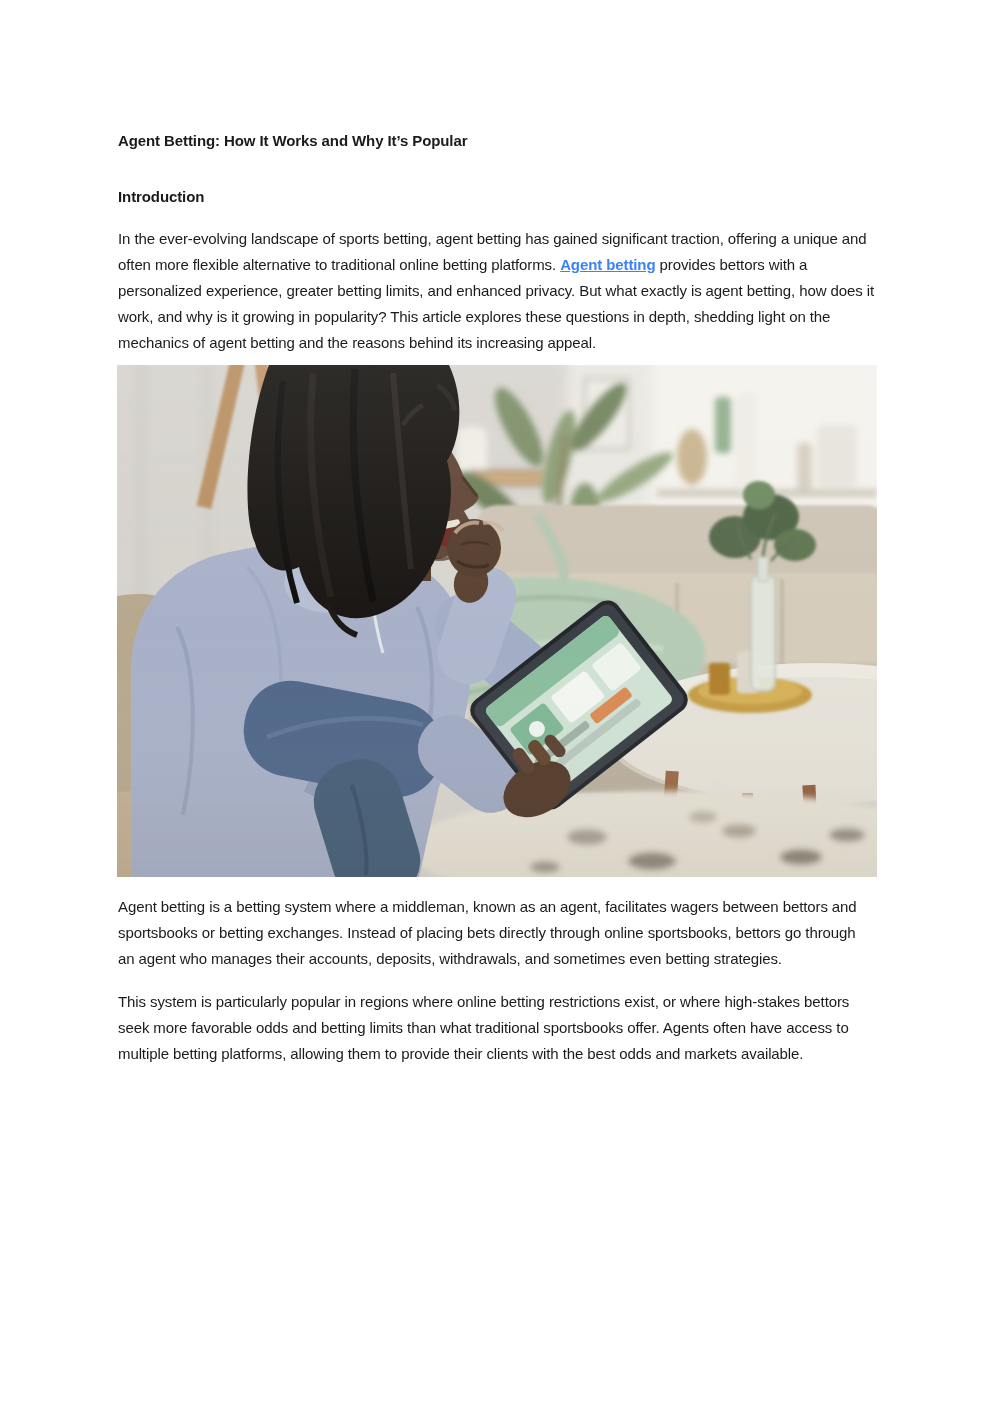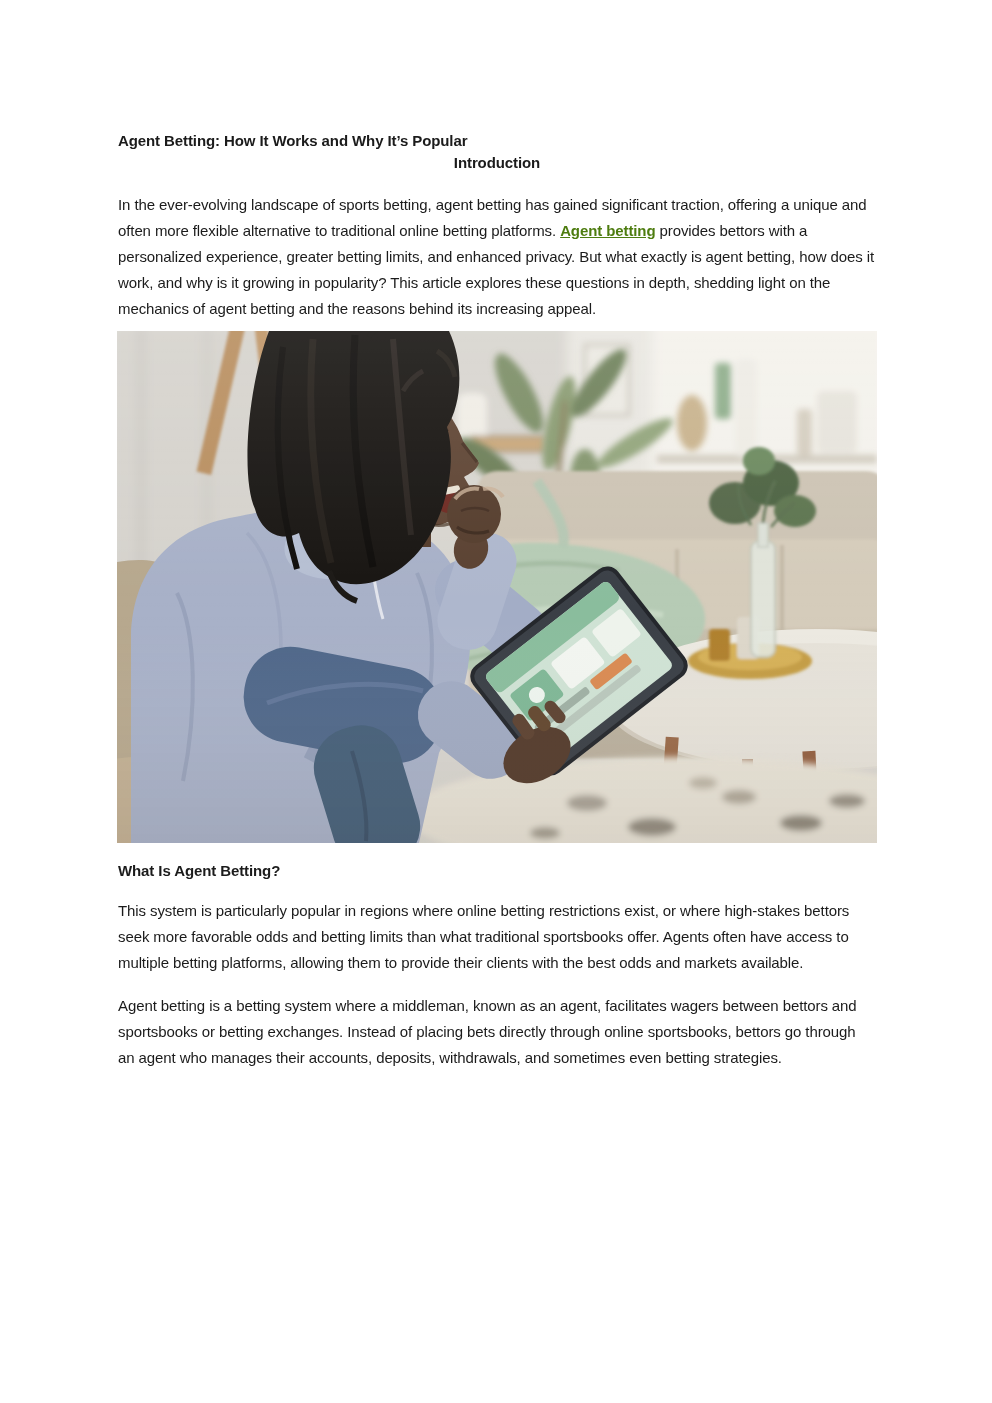--- a/index.html
+++ b/index.html
@@ -19,31 +19,31 @@
     width: 758px;
     color: #1b1b1b;
   }
   .doc-h {
     font-size: 15px;
     font-weight: 700;
     line-height: 20px;
     margin: 0;
     letter-spacing: -0.1px;
   }
-  .mt20 { margin-top: 2px; text-align: center; }
+  .mt20 { margin-top: 36px; }
   .mt18 { margin-top: 18px; }
   .doc-p {
     font-size: 15px;
     line-height: 26px;
     margin: 17px 0 0 0;
     letter-spacing: -0.1px;
   }
   .doc-p.first { margin-top: 19px; }
   .doc-link {
-    color: #4d7c0f;
+    color: #3b82f6;
     font-weight: 700;
     text-decoration: underline;
     cursor: pointer;
   }
   .figure {
     margin: 9px 0 0 -1px;
     width: 760px;
     height: 512px;
     line-height: 0;
   }
@@ -245,19 +245,18 @@
           <ellipse cx="420" cy="424" rx="36" ry="25" fill="#543b2c" transform="rotate(-30 420 424)"></ellipse>
           <rect x="400" y="382" width="13" height="28" rx="6" fill="#5d4231" transform="rotate(-35 406 396)"></rect>
           <rect x="416" y="374" width="13" height="28" rx="6" fill="#63472f" transform="rotate(-38 422 388)"></rect>
           <rect x="432" y="368" width="12" height="26" rx="6" fill="#5d4231" transform="rotate(-40 438 381)"></rect>
         </g>
 
         <rect width="760" height="512" fill="url(#vig)"></rect>
       </svg>
     </figure>
 
-    <h2 class="doc-h mt18">What Is Agent Betting?</h2>
+    <p class="doc-p">Agent betting is a betting system where a middleman, known as an agent, facilitates wagers between bettors and sportsbooks or betting exchanges. Instead of placing bets directly through online sportsbooks, bettors go through an agent who manages their accounts, deposits, withdrawals, and sometimes even betting strategies.</p>
     <p class="doc-p">This system is particularly popular in regions where online betting restrictions exist, or where high-stakes bettors seek more favorable odds and betting limits than what traditional sportsbooks offer. Agents often have access to multiple betting platforms, allowing them to provide their clients with the best odds and markets available.</p>
-    <p class="doc-p">Agent betting is a betting system where a middleman, known as an agent, facilitates wagers between bettors and sportsbooks or betting exchanges. Instead of placing bets directly through online sportsbooks, bettors go through an agent who manages their accounts, deposits, withdrawals, and sometimes even betting strategies.</p>
 
 
   </div>
 </div>
 
 </body></html>

